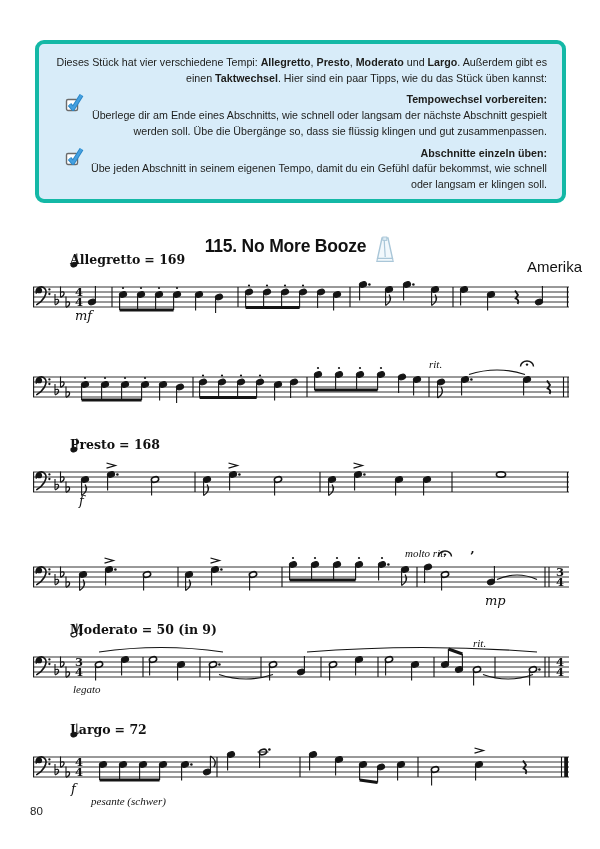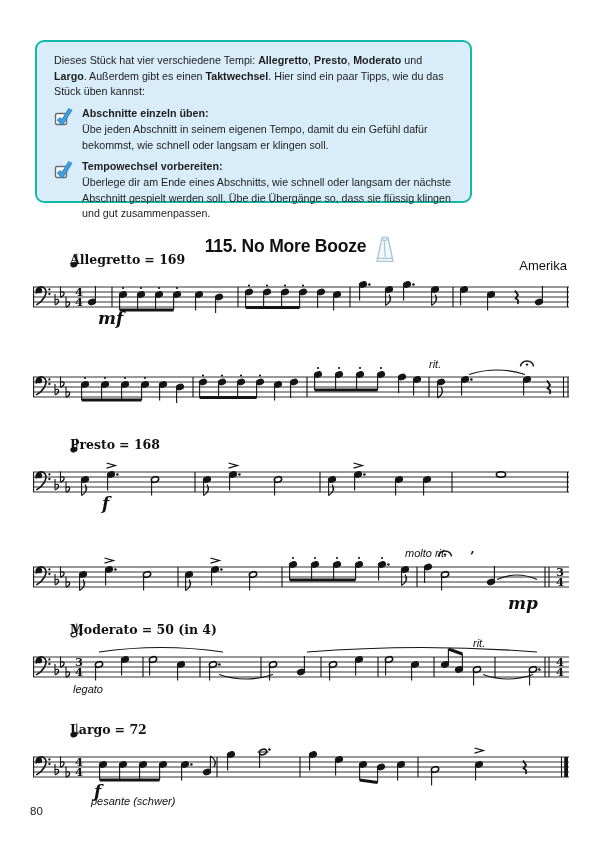--- a/index.html
+++ b/index.html
@@ -1,70 +1,70 @@
 <!DOCTYPE html>
 <html><head>
 <meta charset="utf-8">
 <style>
   html,body{margin:0;padding:0;background:#fff;}
   .page{position:relative;width:600px;height:849px;background:#ffffff;
         font-family:"Liberation Sans",sans-serif;overflow:hidden;color:#1d1d1b;}
-  .info-box{position:absolute;left:35px;top:40px;width:437px;height:163px;box-sizing:border-box;
-        background:#d8ecf9;border:2px solid #14b8a6;border-radius:9px;padding:11px 15px 8px 17px;}
+  .info-box{position:absolute;left:35px;top:40px;width:531px;height:163px;box-sizing:border-box;
+        background:#d8ecf9;border:4px solid #14b8a6;border-radius:9px;padding:11px 15px 8px 17px;text-align:right;}
   .intro{margin:0;font-size:10.7px;line-height:1.47;}
   .tip{display:flex;margin-top:6px;}
   .tip-icon{flex:0 0 28px;padding-top:1px;}
   .tip-title{font-weight:700;font-size:10.7px;line-height:1.47;}
   .tip-body{font-size:10.7px;line-height:1.47;}
   .title-row{position:absolute;left:0;top:236px;width:100%;display:flex;justify-content:center;
         align-items:flex-start;gap:9px;}
   .piece-title{font-size:17.5px;font-weight:700;color:#111;letter-spacing:-0.2px;}
-  .origin{position:absolute;right:33px;top:258px;font-size:13px;color:#111;}
+  .origin{position:absolute;right:18px;top:258px;font-size:15px;color:#111;}
   .system{position:absolute;left:33px;width:536px;height:82px;}
   .system svg{position:absolute;left:0;top:0;}
   .tempo{position:absolute;left:37px;top:-11px;display:flex;align-items:flex-end;gap:4px;
         font-family:"DejaVu Serif",serif;font-weight:700;font-size:12.5px;color:#111;white-space:nowrap;}
   .ann{position:absolute;white-space:nowrap;color:#111;}
-  .ann.dyn{font-family:"DejaVu Serif",serif;font-weight:700;font-style:italic;font-size:17px;margin-left:23px;}
-  .ann.expr{font-family:Liberation Sans, sans-serif;font-style:italic;font-size:11px;}
+  .ann.dyn{font-family:"DejaVu Serif",serif;font-weight:400;font-style:italic;font-size:13px;}
+  .ann.expr{font-family:Liberation Serif, serif;font-style:italic;font-size:11px;}
   .page-number{position:absolute;left:30px;top:805px;font-size:11.5px;color:#222;}
 </style>
 </head>
 <body>
 
 <div class="page">
 
   <div class="info-box">
     <p class="intro"><span>Dieses Stück hat vier verschiedene Tempi: </span><span style="font-weight: 700;">Allegretto</span><span>, </span><span style="font-weight: 700;">Presto</span><span>, </span><span style="font-weight: 700;">Moderato</span><span> und </span><span style="font-weight: 700;">Largo</span><span>. Außerdem gibt es einen </span><span style="font-weight: 700;">Taktwechsel</span><span>. Hier sind ein paar Tipps, wie du das Stück üben kannst:</span></p>
+
+    <div class="tip">
+      <span class="tip-icon">
+        <svg width="19" height="19" viewBox="0 0 19 19">
+          <rect x="1.5" y="6.5" width="11" height="11" rx="1.5" fill="#ffffff" stroke="#6b6b6b" stroke-width="1.4"></rect>
+          <path d="M4.5,11.5 L8,15.7 L16.5,2.2" fill="none" stroke="#2b87c8" stroke-width="4.4" stroke-linejoin="round"></path>
+          <path d="M4.5,11.5 L8,15.7 L16.5,2.2" fill="none" stroke="#45a0e0" stroke-width="2.4" stroke-linejoin="round"></path>
+        </svg>
+      </span>
+      <div class="tip-text">
+        <div class="tip-title">Tempowechsel vorbereiten:</div>
+        <div class="tip-body">Überlege dir am Ende eines Abschnitts, wie schnell oder langsam der nächste Abschnitt gespielt werden soll. Übe die Übergänge so, dass sie flüssig klingen und gut zusammenpassen.</div>
+      </div>
+    </div>
 
     <div class="tip">
       <span class="tip-icon">
         <svg width="19" height="19" viewBox="0 0 19 19">
           <rect x="1.5" y="6.5" width="11" height="11" rx="1.5" fill="#ffffff" stroke="#6b6b6b" stroke-width="1.4"></rect>
           <path d="M4.5,11.5 L8,15.7 L16.5,2.2" fill="none" stroke="#2b87c8" stroke-width="4.4" stroke-linejoin="round"></path>
           <path d="M4.5,11.5 L8,15.7 L16.5,2.2" fill="none" stroke="#45a0e0" stroke-width="2.4" stroke-linejoin="round"></path>
         </svg>
       </span>
       <div class="tip-text">
         <div class="tip-title">Abschnitte einzeln üben:</div>
         <div class="tip-body">Übe jeden Abschnitt in seinem eigenen Tempo, damit du ein Gefühl dafür bekommst, wie schnell oder langsam er klingen soll.</div>
-      </div>
-    </div>
-
-    <div class="tip">
-      <span class="tip-icon">
-        <svg width="19" height="19" viewBox="0 0 19 19">
-          <rect x="1.5" y="6.5" width="11" height="11" rx="1.5" fill="#ffffff" stroke="#6b6b6b" stroke-width="1.4"></rect>
-          <path d="M4.5,11.5 L8,15.7 L16.5,2.2" fill="none" stroke="#2b87c8" stroke-width="4.4" stroke-linejoin="round"></path>
-          <path d="M4.5,11.5 L8,15.7 L16.5,2.2" fill="none" stroke="#45a0e0" stroke-width="2.4" stroke-linejoin="round"></path>
-        </svg>
-      </span>
-      <div class="tip-text">
-        <div class="tip-title">Tempowechsel vorbereiten:</div>
-        <div class="tip-body">Überlege dir am Ende eines Abschnitts, wie schnell oder langsam der nächste Abschnitt gespielt werden soll. Übe die Übergänge so, dass sie flüssig klingen und gut zusammenpassen.</div>
       </div>
     </div>
   </div>
 
   <div class="title-row">
     <span class="piece-title">115. No More Booze</span>
     <span>
       <svg width="20" height="27" viewBox="0 0 20 27">
         <path d="M7,2 L13,2 L17.5,22.5 L2.5,22.5 Z" fill="#f2f8fc" stroke="#a9c6d8" stroke-width="1.4"></path>
         <line x1="10.2" y1="21" x2="9.2" y2="4" stroke="#a9c6d8" stroke-width="1.2"></line>
@@ -397,21 +397,21 @@
       <span class="ann dyn" style="left: 452px; top: 50px;">mp</span>
     </div>
   <div class="system" style="top: 633px;">
       <div class="tempo">
         <span>Moderato</span>
         <svg width="14" height="16">
           <ellipse cx="3.9" cy="12.6" rx="3" ry="2.2" transform="rotate(-16 3.9 12.6)" fill="none" stroke="#141414" stroke-width="1.2"></ellipse>
           <line x1="6.8" y1="12.2" x2="6.8" y2="1.5" stroke="#141414" stroke-width="1"></line>
           <circle cx="10.8" cy="12.6" r="1.3" fill="#141414"></circle>
         </svg>
-        <span>= 50 (in 4)</span>
+        <span>= 50 (in 9)</span>
       </div>
       <svg width="536" height="64" viewBox="0 0 536 64">
         <line x1="0" y1="24" x2="536" y2="24" stroke="#1c1c1c" stroke-width="0.9"></line>
         <line x1="0" y1="29" x2="536" y2="29" stroke="#1c1c1c" stroke-width="0.9"></line>
         <line x1="0" y1="34" x2="536" y2="34" stroke="#1c1c1c" stroke-width="0.9"></line>
         <line x1="0" y1="39" x2="536" y2="39" stroke="#1c1c1c" stroke-width="0.9"></line>
         <line x1="0" y1="44" x2="536" y2="44" stroke="#1c1c1c" stroke-width="0.9"></line>
         <line x1="0.6" y1="24" x2="0.6" y2="44" stroke="#141414" stroke-width="1.1"></line>
         <circle cx="6.2" cy="27.4" r="2.9" fill="#141414"></circle>
         <path d="M3.3,30 C2.2,24.2 9.5,21.8 12.3,26.2 C15,30.8 9.5,38.5 3.8,41.6" fill="none" stroke="#141414" stroke-width="1.6" stroke-linecap="round"></path>

